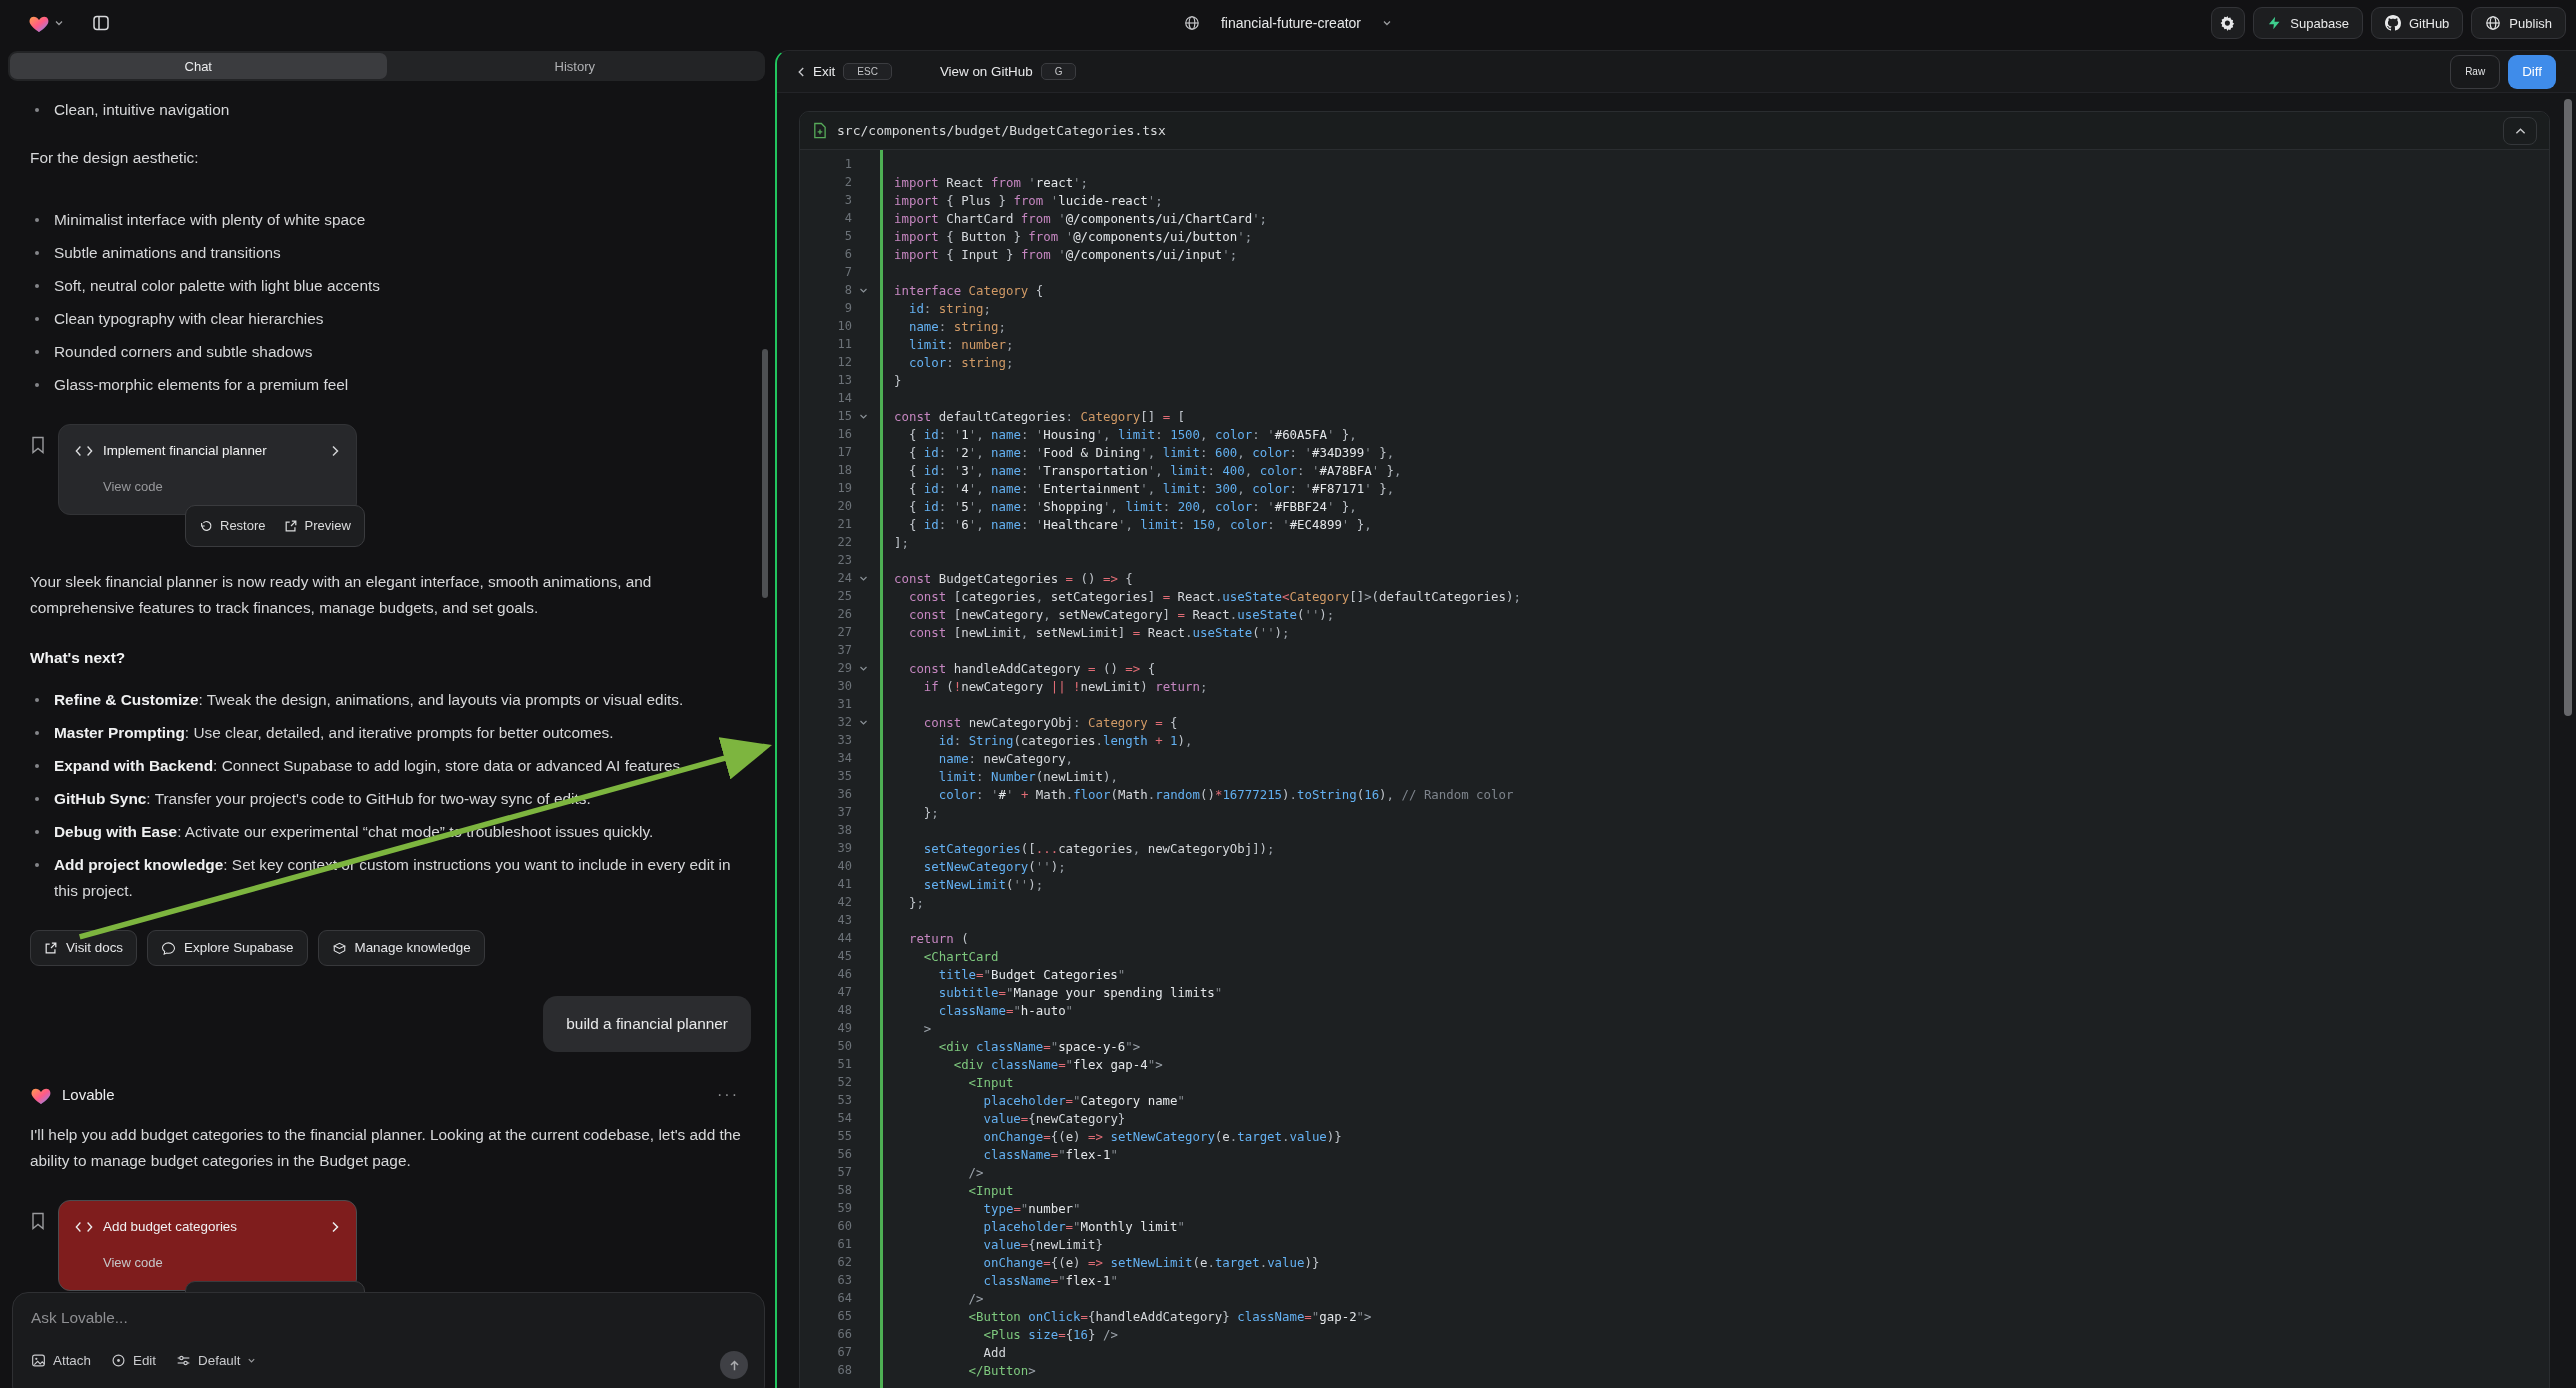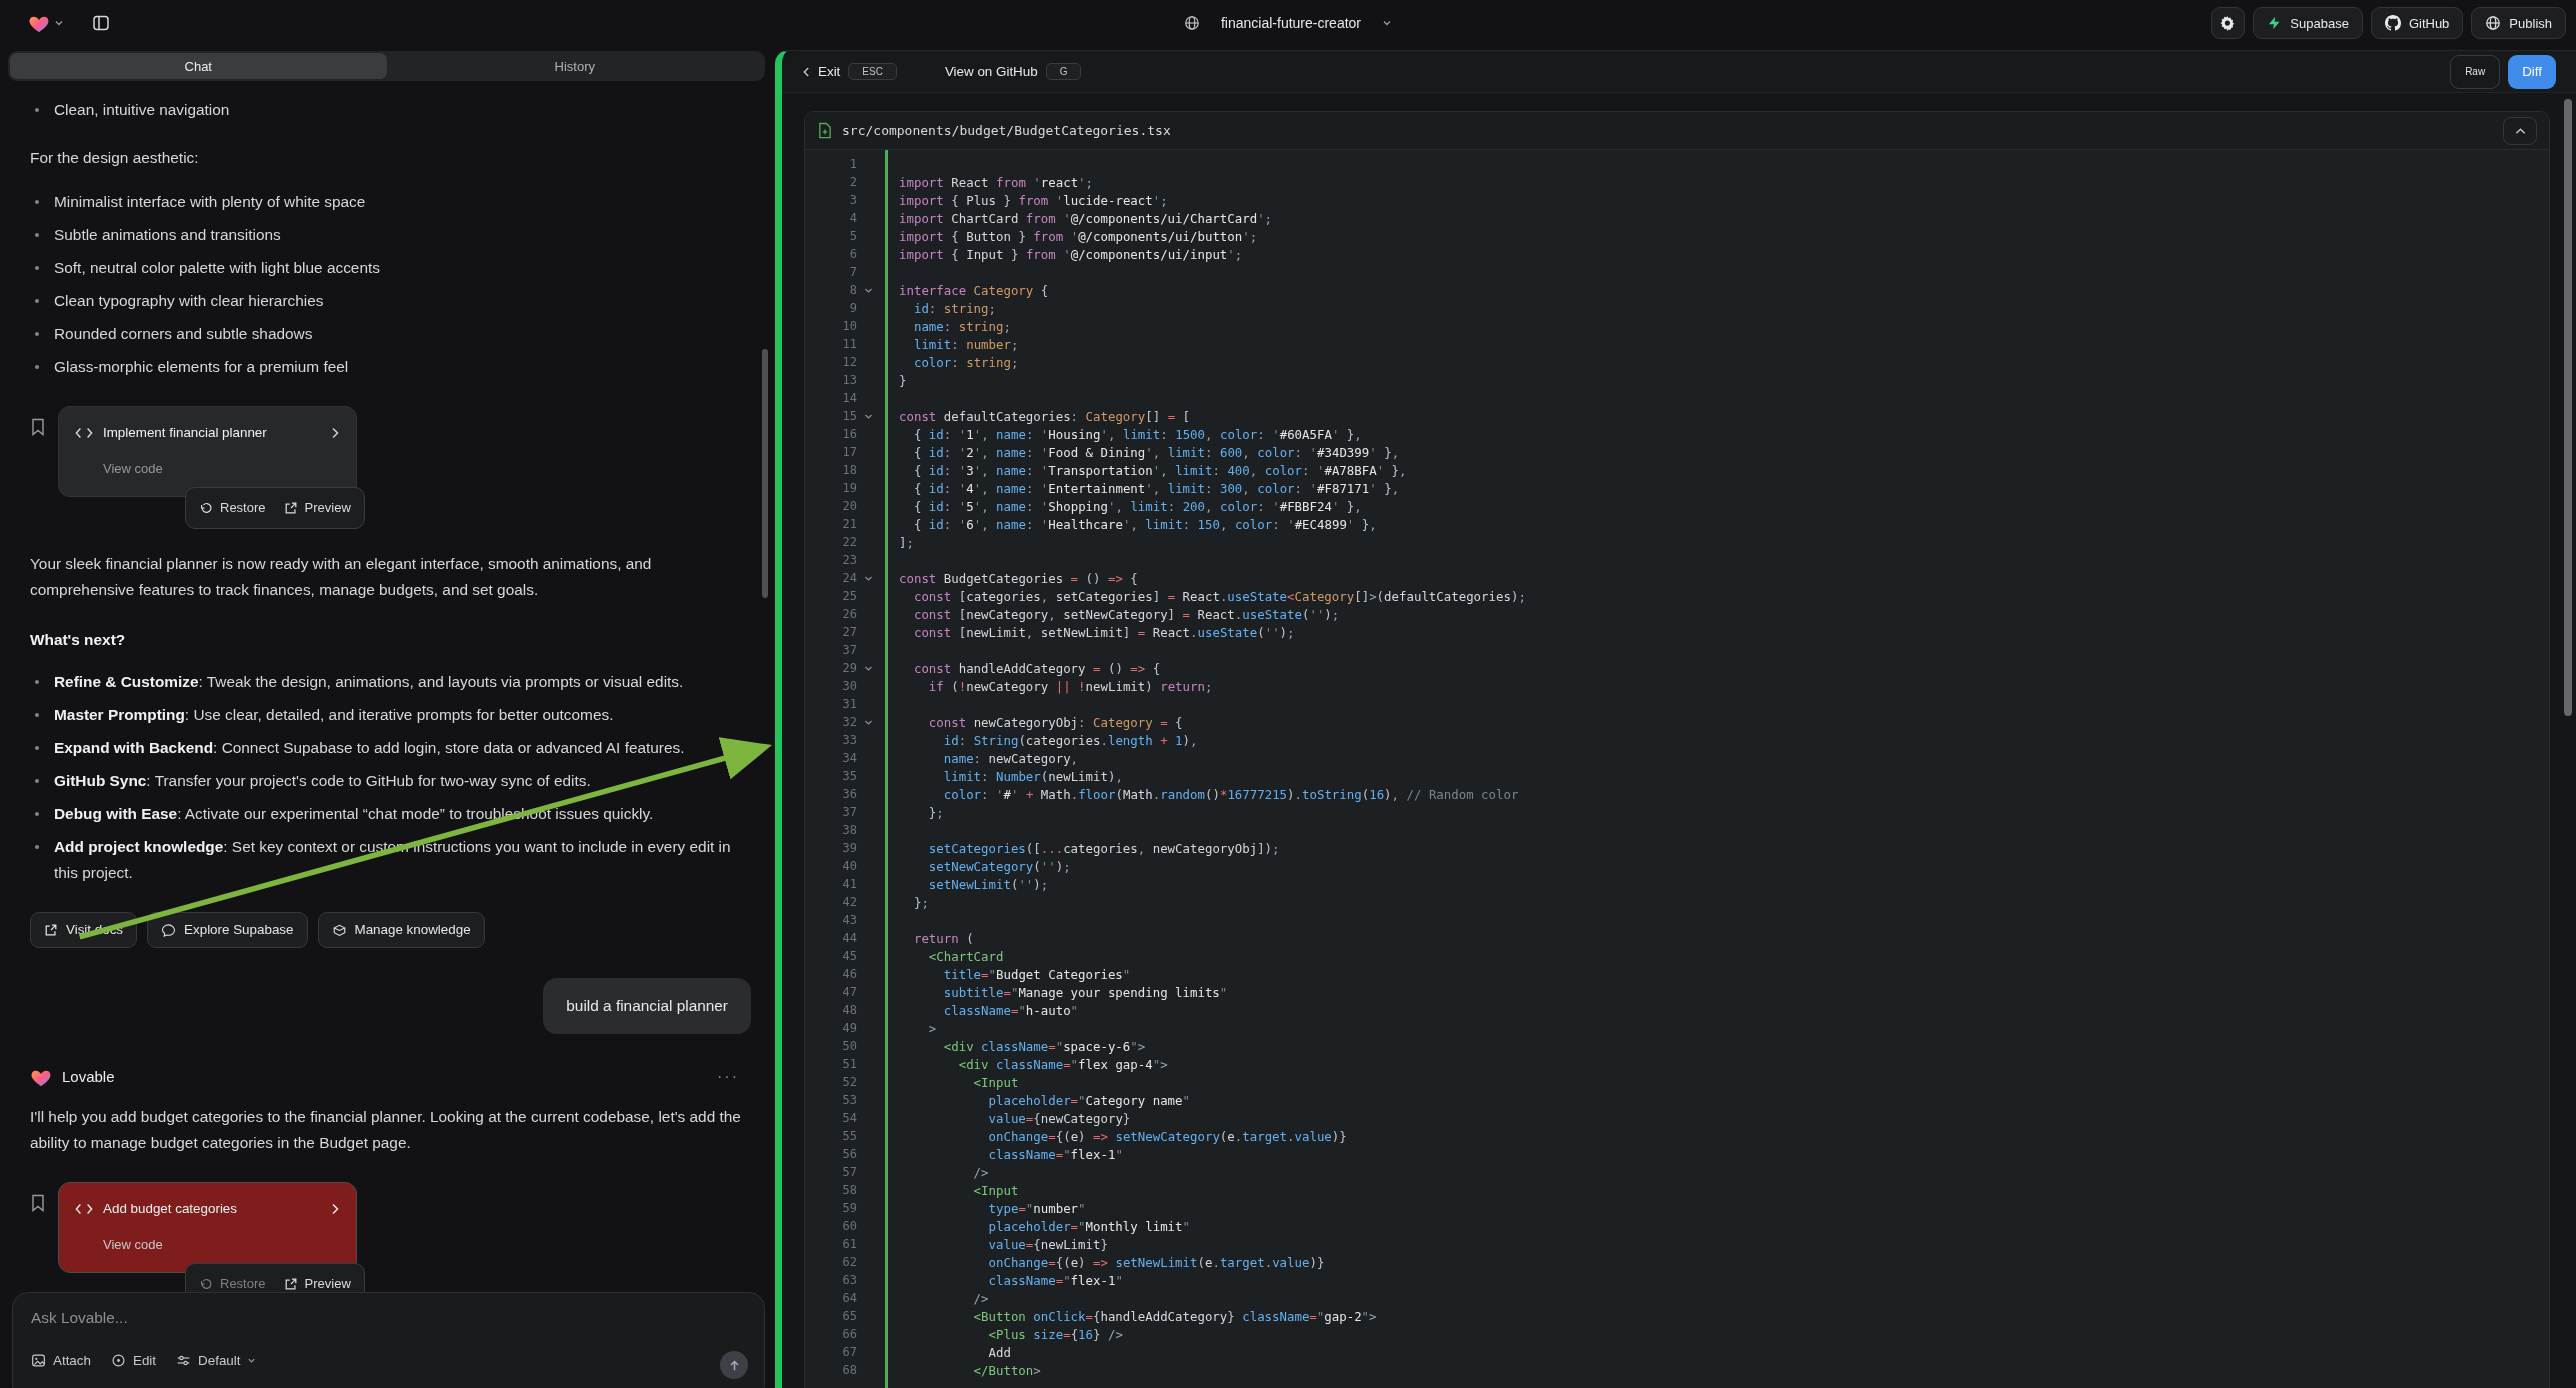--- a/index.html
+++ b/index.html
@@ -54,21 +54,21 @@
   .dots-btn { color:#8E8F92; font-size:16px; letter-spacing:2px; padding-right:6px; }
 
   .chat-input { position:absolute; left:12px; right:8px; bottom:-14px; height:110px; background:#1A1B1D; border:1px solid #2F3033; border-radius:16px; padding:16px 18px 0 18px; }
   .chat-input textarea { width:100%; height:34px; background:transparent; border:none; outline:none; resize:none; color:#ffffff; font-size:15.4px; font-family:"Liberation Sans", sans-serif; }
   .chat-input textarea::placeholder { color:#8E8F92; }
   .input-row { display:flex; align-items:center; gap:20px; margin-top:6px; }
   .in-btn { display:flex; align-items:center; gap:7px; color:#C9CACD; font-size:13.4px; }
   .send-btn { position:absolute; right:16px; bottom:22px; width:28px; height:28px; border-radius:50%; background:#3F4045; display:flex; align-items:center; justify-content:center; }
 
   
-  .right-panel { position:absolute; left:775px; top:50px; right:0; bottom:0; background:#151618; border-top-left-radius:14px; border-top:1px solid #26272A; border-left:7px solid #22c55e; }
+  .right-panel { position:absolute; left:775px; top:50px; right:0; bottom:0; background:#151618; border-top-left-radius:14px; border-top:1px solid #26272A; border-left:2px solid #22c55e; }
   .rp-header { height:42px; display:flex; align-items:center; padding:0 20px; border-bottom:1px solid #232428; border-top-left-radius:14px; background:#18191B; }
   .rp-left { display:flex; align-items:center; gap:9px; color:#E8E9EB; font-size:13.4px; }
   .kbd { display:inline-block; border:1px solid #3B3C40; background:#202124; border-radius:5px; padding:1px 13px; font-size:10px; color:#C3C4C7; text-transform:uppercase; line-height:13px; }
   .rp-gap { width:30px; }
   .rp-right { margin-left:auto; display:flex; gap:8px; }
   .raw-btn { height:34px; padding:0 14px; border:1px solid #3A3B3F; border-radius:9px; background:transparent; color:#E3E4E6; font-size:10px; display:flex; align-items:center; }
   .diff-btn { height:34px; padding:0 14px; border-radius:9px; background:#3F8CEA; color:#FFFFFF; font-size:13.4px; display:flex; align-items:center; }
 
   .file-card { position:absolute; left:22px; right:26px; top:60px; bottom:-2px; border:1px solid #2A2D30; border-radius:10px 10px 0 0; overflow:hidden; display:flex; flex-direction:column; }
   .file-header { height:38px; flex:none; background:#1A1D1E; border-bottom:1px solid #2A2D30; display:flex; align-items:center; gap:10px; padding:0 12px; }
@@ -165,21 +165,21 @@
     <div class="tab">History</div>
   </div>
 
   <div class="chat-scroll">
     <ul class="dots" style="margin-top:-4px;">
       <li>Clean, intuitive navigation</li>
     </ul>
 
     <p class="para">For the design aesthetic:</p>
 
-    <ul class="dots" style="margin-top:18px;">
+    <ul class="dots" style="margin-top:36px;">
       <li>Minimalist interface with plenty of white space</li>
       <li>Subtle animations and transitions</li>
       <li>Soft, neutral color palette with light blue accents</li>
       <li>Clean typography with clear hierarchies</li>
       <li>Rounded corners and subtle shadows</li>
       <li>Glass-morphic elements for a premium feel</li>
     </ul>
 
     <div class="card-block">
       <div class="msg-card-row">

